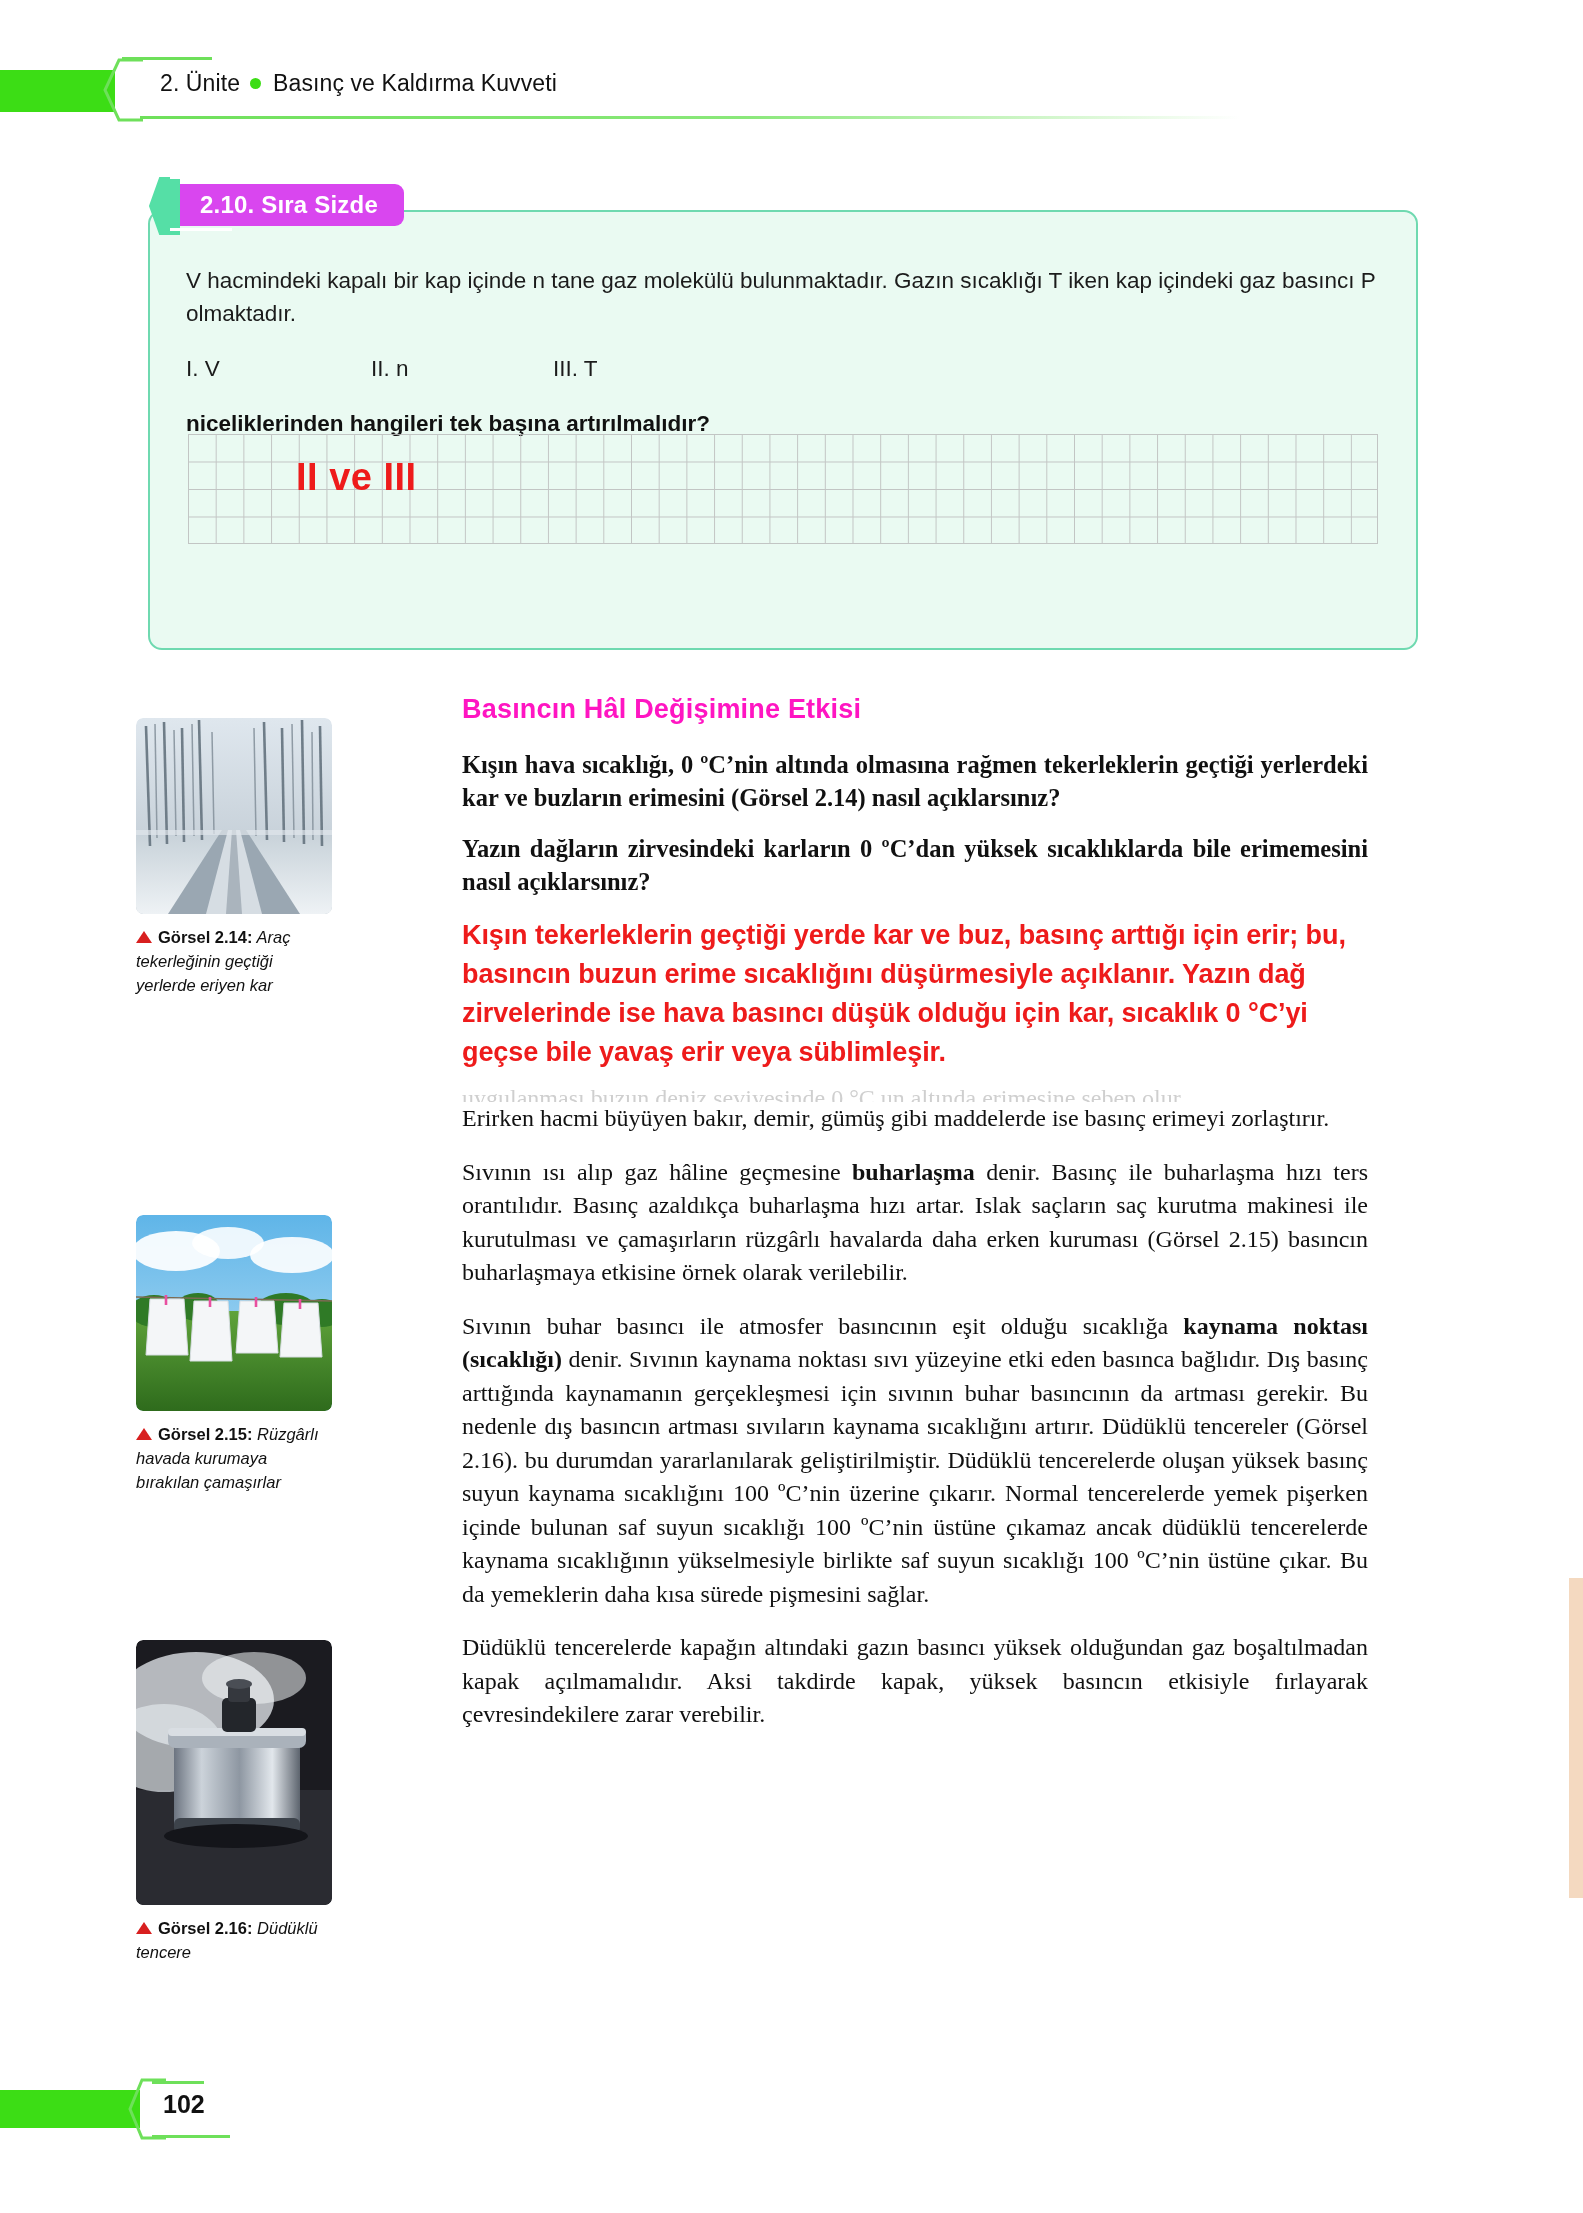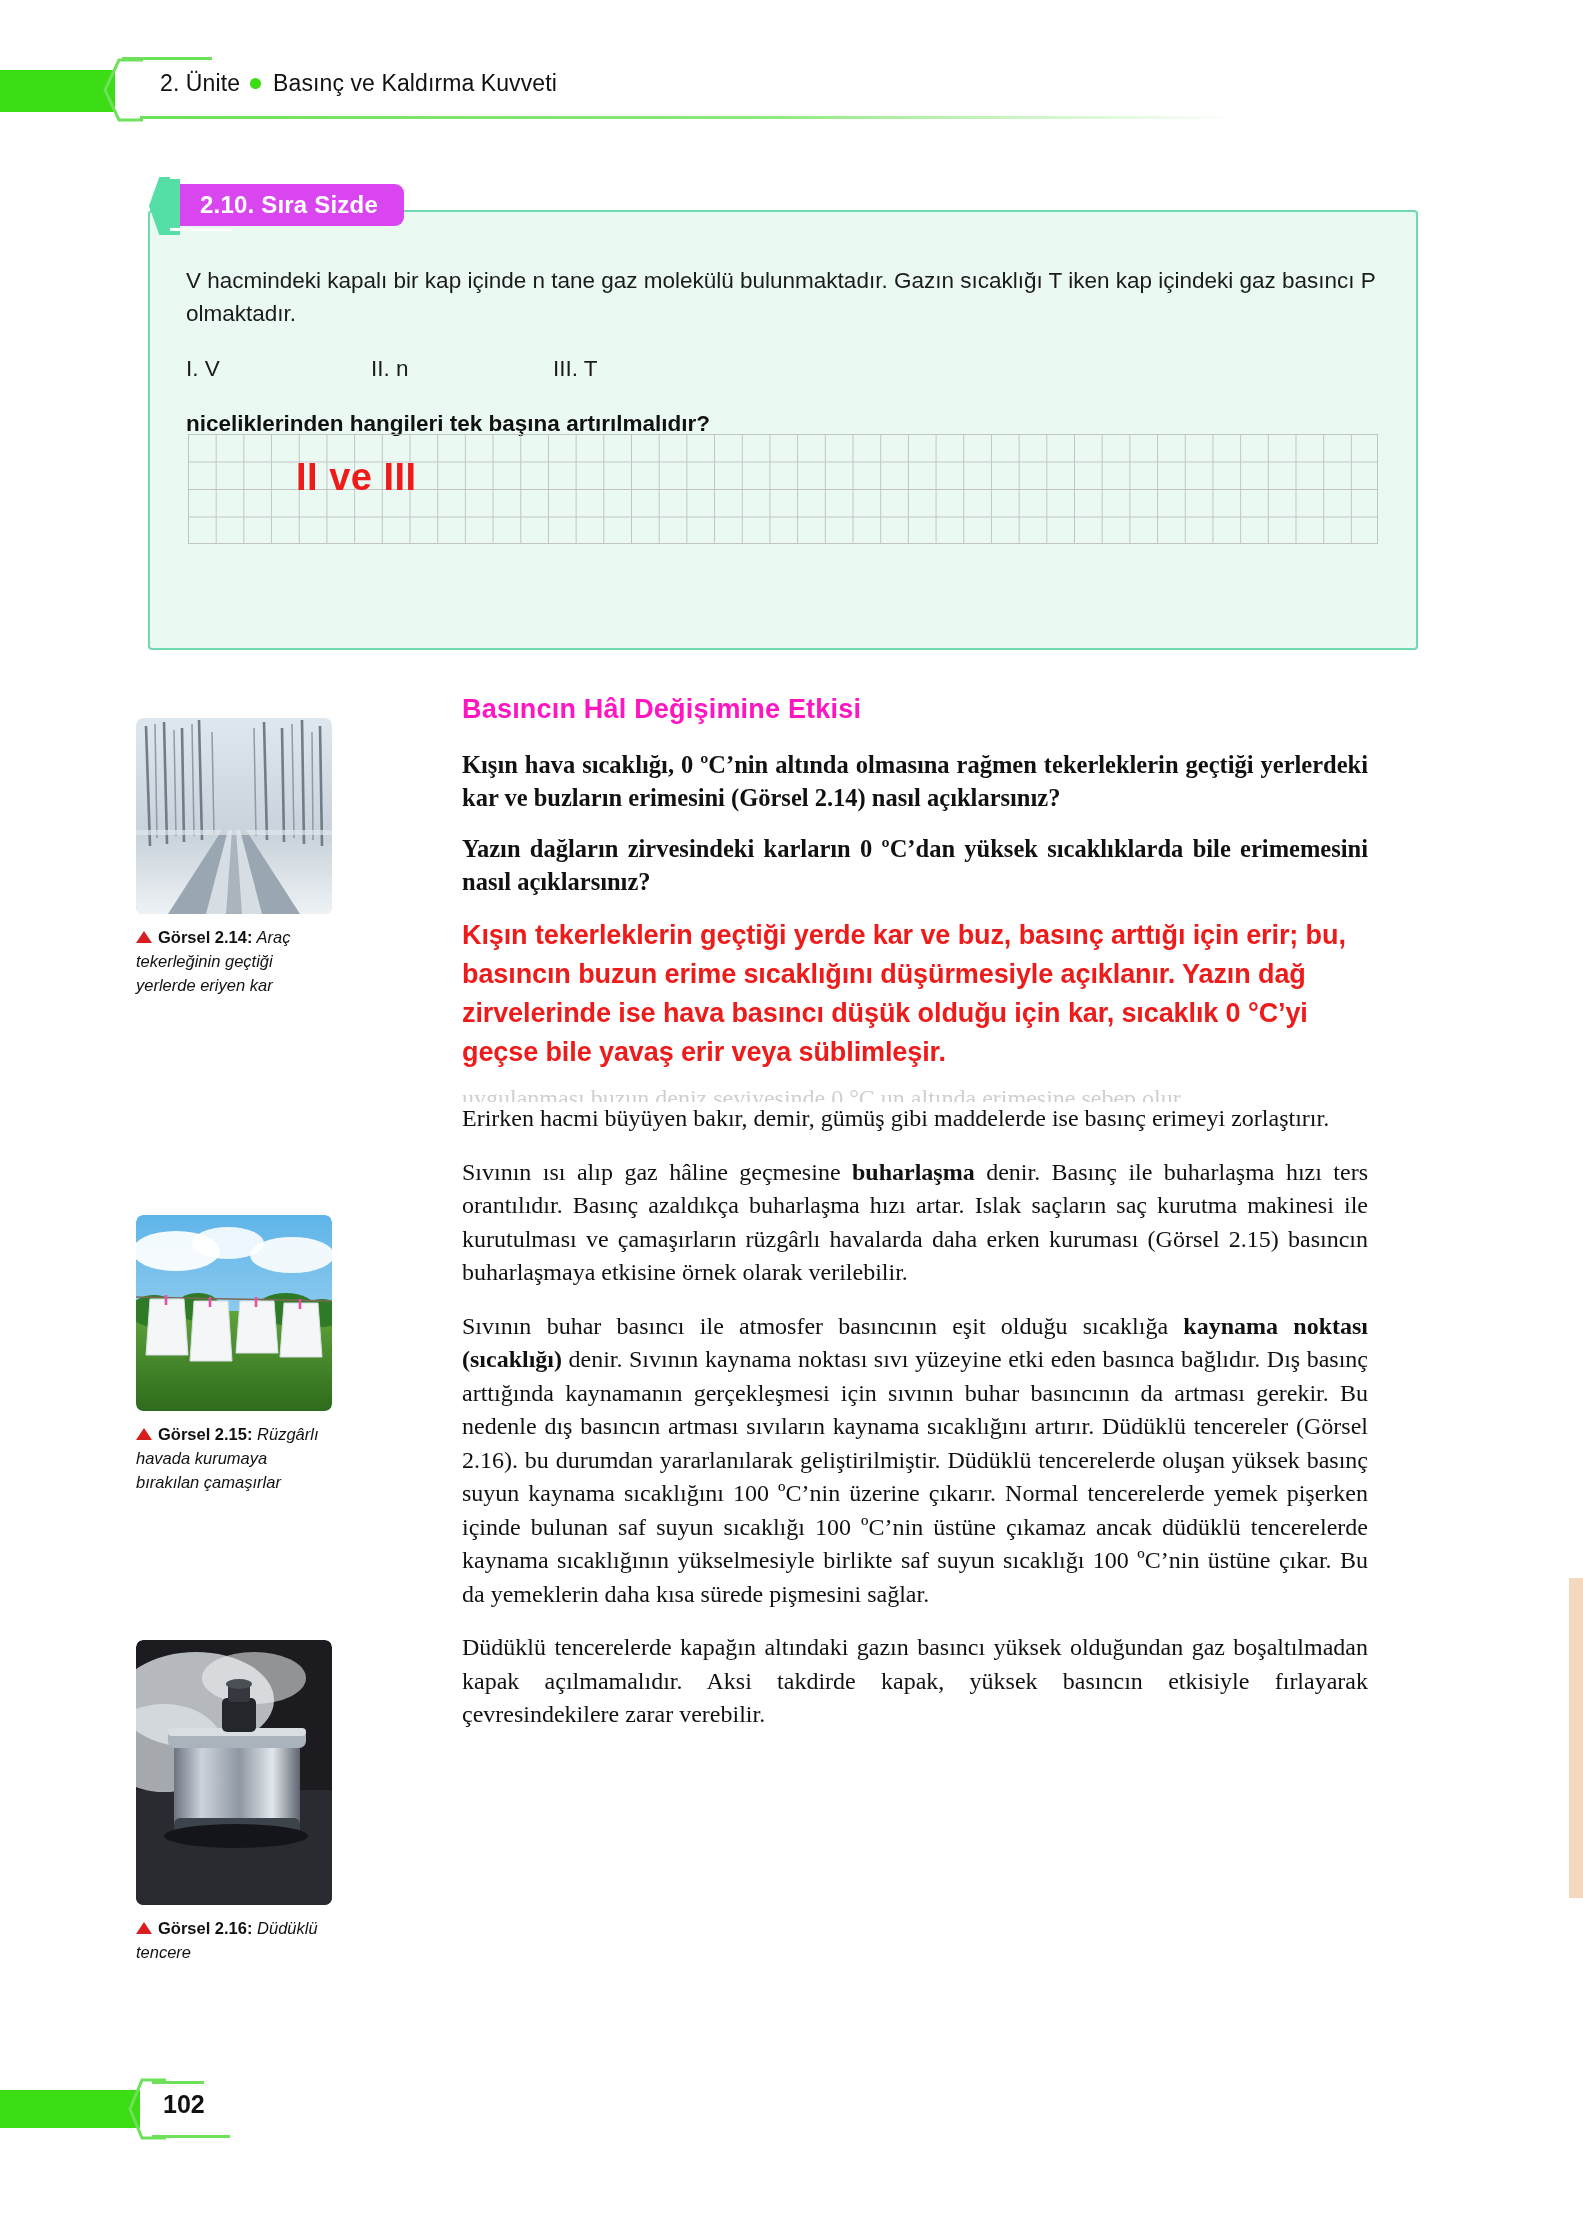--- a/index.html
+++ b/index.html
@@ -76,21 +76,21 @@
 
   
   .exercise-box {
     position: absolute;
     left: 148px;
     top: 210px;
     width: 1270px;
     height: 440px;
     background: #eafaf2;
     border: 2px solid #6fd9b0;
-    border-radius: 4px;
+    border-radius: 14px;
     box-sizing: border-box;
   }
   .exercise-tab {
     position: absolute;
     left: 170px;
     top: 184px;
     height: 42px;
     padding: 0 26px 0 30px;
     background: #d946ef;
     border-radius: 9px;

